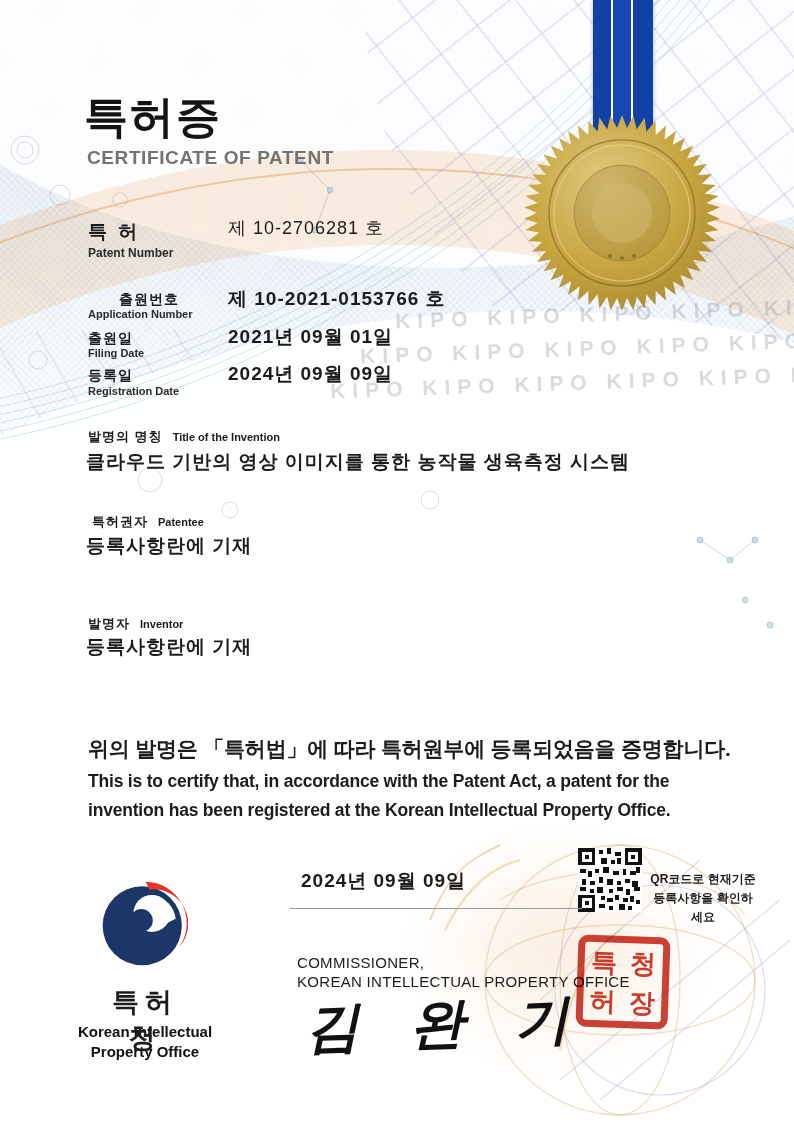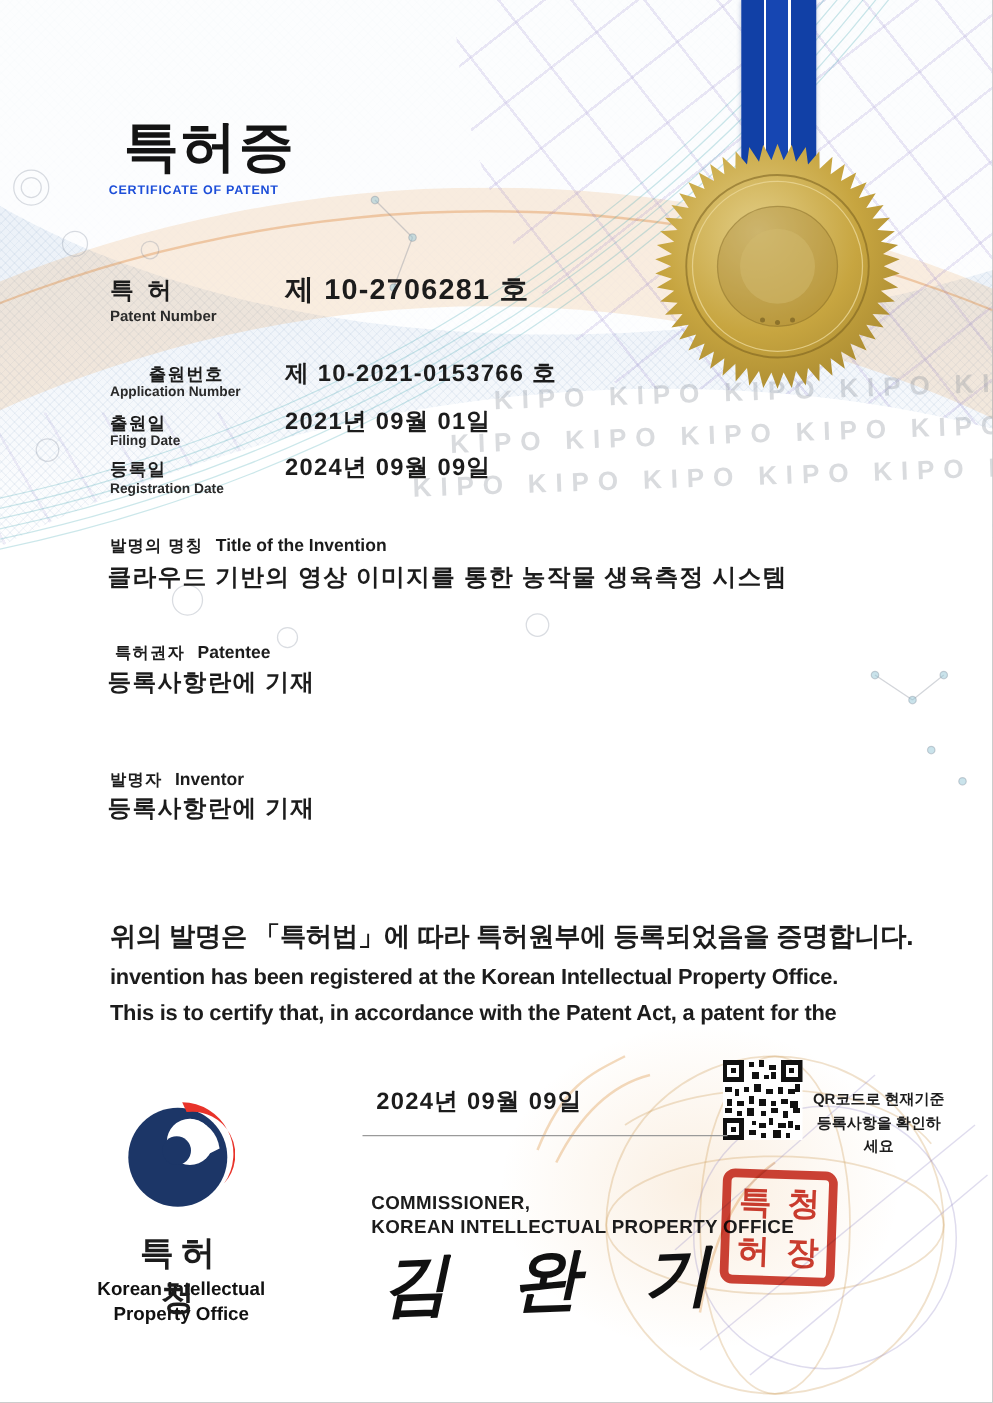--- a/index.html
+++ b/index.html
@@ -40,37 +40,37 @@
   svg.bgsvg{left:0;top:0;pointer-events:none;}
 
   
   .ribbon{left:593px;top:0;width:60px;height:145px;
     background:linear-gradient(90deg,
       #1140a6 0 30%, #ffffff 30% 33%, #1646b2 33% 63%, #ffffff 63% 66%, #1140a6 66% 100%);
     box-shadow:0 0 4px rgba(20,50,120,.35);}
 
   
   .t-ko-title{font-size:44px;font-weight:800;letter-spacing:2px;color:#141414;}
-  .t-en-title{font-size:10px;font-weight:bold;letter-spacing:.6px;color:#1d4ed8;}
+  .t-en-title{font-size:19px;font-weight:bold;letter-spacing:.6px;color:#737373;}
   .lbl-ko-lg{font-size:19px;font-weight:bold;letter-spacing:3px;}
   .lbl-en-lg{font-size:12px;font-weight:bold;color:#2a2a2a;}
   .lbl-ko{font-size:14px;font-weight:bold;letter-spacing:1px;}
   .lbl-en{font-size:11px;font-weight:bold;color:#2a2a2a;}
-  .val-lg{font-size:23px;font-weight:bold;letter-spacing:1px;}
+  .val-lg{font-size:18px;font-weight:normal;letter-spacing:1px;}
   .val{font-size:19px;font-weight:bold;letter-spacing:1px;}
   .sec-label{font-size:13px;font-weight:600;letter-spacing:1px;}
-  .sec-label small{font-size:14px;font-weight:600;letter-spacing:0;margin-left:10px;}
+  .sec-label small{font-size:11px;font-weight:600;letter-spacing:0;margin-left:10px;}
   .sec-value{font-size:19px;font-weight:bold;letter-spacing:1px;}
   .stmt-ko{font-size:21px;font-weight:bold;letter-spacing:-0.2px;}
   .stmt-en{font-size:17.5px;font-weight:bold;line-height:29px;letter-spacing:-0.2px;}
   .issue-date{font-size:19px;font-weight:600;letter-spacing:1px;}
   .qr-cap{font-size:12px;font-weight:bold;line-height:19px;text-align:center;}
   .divider{height:1px;background:#9a9a9a;}
   .comm-ko{font-size:27px;font-weight:bold;letter-spacing:4px;}
-  .comm-en{font-size:15px;font-weight:bold;letter-spacing:.3px;}
+  .comm-en{font-size:15px;font-weight:normal;letter-spacing:.3px;}
   .signature{font-family:"DejaVu Serif","Liberation Serif",serif;font-style:italic;
     font-size:54px;font-weight:bold;letter-spacing:16px;color:#111;transform:rotate(-2deg);}
 
   
   .seal{left:577px;top:936px;width:92px;height:92px;border:7px solid rgba(197,40,26,.88);
     border-radius:10px;box-sizing:border-box;transform:rotate(2deg);mix-blend-mode:multiply;
     background:rgba(255,245,240,.15);display:grid;grid-template-columns:1fr 1fr;
     align-items:center;justify-items:center;}
   .seal span{color:rgba(197,40,26,.9);font-weight:800;font-size:26px;line-height:26px;
     font-family:"DejaVu Serif","Liberation Serif",serif;}
@@ -169,21 +169,21 @@
     <circle cx="100" cy="101" r="73" fill="none" stroke="rgba(120,95,30,.55)" stroke-width="1.5"></circle>
     <circle cx="100" cy="101" r="68" fill="none" stroke="rgba(235,215,150,.8)" stroke-width="1"></circle>
     <circle cx="100" cy="101" r="48" fill="rgba(150,120,45,.28)"></circle>
     <circle cx="100" cy="101" r="48" fill="none" stroke="rgba(120,95,30,.4)" stroke-width="1"></circle>
     <circle cx="100" cy="101" r="30" fill="rgba(210,185,110,.5)"></circle>
     <circle cx="100" cy="146" r="2" fill="rgba(110,88,30,.6)"></circle>
     <circle cx="88" cy="144" r="2" fill="rgba(110,88,30,.6)"></circle>
     <circle cx="112" cy="144" r="2" fill="rgba(110,88,30,.6)"></circle>
   </svg>
 
-  <div class="abs t-ko-title" style="left:84px;top:88px;margin-left:15px;">특허증</div>
+  <div class="abs t-ko-title" style="left:84px;top:88px;">특허증</div>
   <div class="abs t-en-title" style="left:87px;top:147px;">CERTIFICATE OF PATENT</div>
 
   <div class="abs lbl-ko-lg" style="left:88px;top:219px;">특 허</div>
   <div class="abs lbl-en-lg" style="left:88px;top:246px;">Patent Number</div>
   <div class="abs val-lg" style="left:228px;top:216px;">제 10-2706281 호</div>
 
   <div class="abs lbl-ko" style="left:88px;top:291px;margin-left:31px;">출원번호</div>
   <div class="abs lbl-en" style="left:88px;top:308px;">Application Number</div>
   <div class="abs val" style="left:228px;top:286px;">제 10-2021-0153766 호</div>
 
@@ -205,22 +205,22 @@
   </div>
   <div class="abs sec-value" style="left:86px;top:533px;">등록사항란에 기재</div>
 
   <div class="abs sec-label" style="left:88px;top:615px;">
     <span>발명자</span><small>Inventor</small>
   </div>
   <div class="abs sec-value" style="left:86px;top:634px;">등록사항란에 기재</div>
 
   <div class="abs stmt-ko" style="left:88px;top:735px;">위의 발명은 「특허법」에 따라 특허원부에 등록되었음을 증명합니다.</div>
   <div class="abs stmt-en" style="left:88px;top:767px;">
+    <div>This is to certify that, in accordance with the Patent Act, a patent for the</div>
     <div>invention has been registered at the Korean Intellectual Property Office.</div>
-    <div>This is to certify that, in accordance with the Patent Act, a patent for the</div>
   </div>
 
   <div class="abs issue-date" style="left:301px;top:868px;">2024년 09월 09일</div>
 
   <svg class="abs qr" viewBox="0 0 33 33" shape-rendering="crispEdges">
     <rect width="33" height="33" fill="#fff"></rect>
     <g fill="#111">
       <rect x="0" y="0" width="9" height="9"></rect>
         <rect x="24" y="0" width="9" height="9"></rect>
         <rect x="0" y="24" width="9" height="9"></rect>

